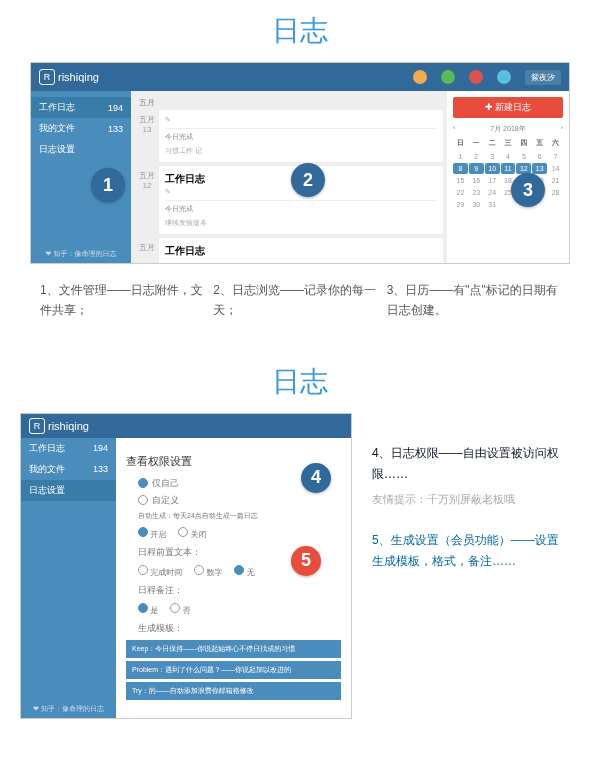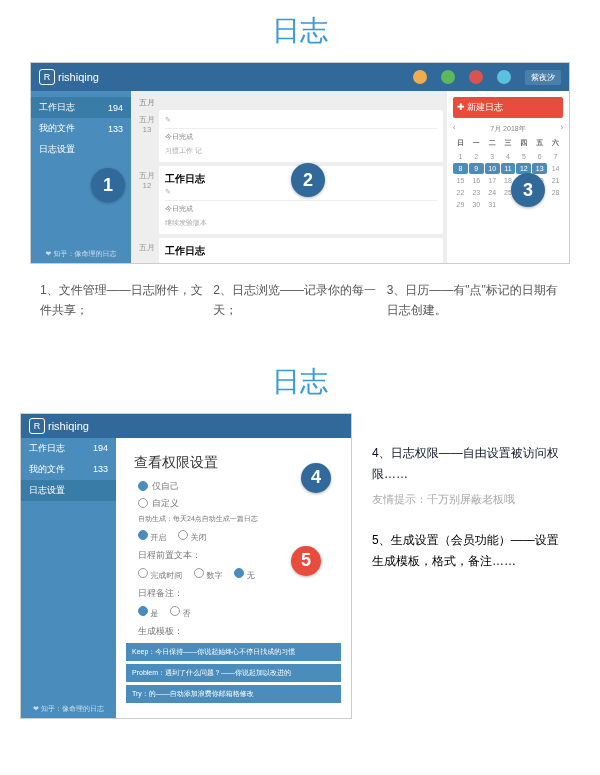--- a/index.html
+++ b/index.html
@@ -20,49 +20,49 @@
 .sfooter{position:absolute;bottom:4px;left:0;right:0;text-align:center;font-size:7px;color:#cde}
 .main1{flex:1;background:#eee;padding:4px;overflow:hidden}
 .mhead{font-size:8px;color:#888;padding:2px 4px}
 .entry{display:flex;margin-bottom:4px}
 .edate{width:24px;font-size:8px;color:#999;text-align:center;padding-top:4px}
 .ecard{flex:1;background:#fff;padding:6px;border-radius:2px}
 .etitle{font-size:10px;font-weight:bold;margin-bottom:2px}
 .esub{font-size:7px;color:#aaa}
 .eline{border-top:1px solid #eee;margin:4px 0;padding-top:3px;font-size:7px;color:#888}
 .rightcol{width:110px;background:#fff;padding:6px}
-.newbtn{background:#e74c3c;color:#fff;padding:4px;font-size:9px;border-radius:2px;margin-bottom:4px}
+.newbtn{background:#e74c3c;color:#fff;text-align:center;padding:4px;font-size:9px;border-radius:2px;margin-bottom:4px}
 .cal{font-size:7px}
 .calhead{display:flex;justify-content:space-between;color:#888;padding:2px 0}
 .calgrid{display:grid;grid-template-columns:repeat(7,1fr);gap:1px;text-align:center}
 .calgrid span{padding:2px 0;color:#999}
 .calgrid .dow{color:#666;font-weight:bold}
 .calgrid .mk{background:#4a8cbb;color:#fff;border-radius:2px}
 .marker{position:absolute;width:34px;height:34px;border-radius:50%;background:#316a9a;color:#fff;display:flex;align-items:center;justify-content:center;font-size:18px;font-weight:bold;box-shadow:0 1px 3px rgba(0,0,0,.3)}
 .m1{left:60px;top:105px}.m2{left:260px;top:100px}.m3{left:480px;top:110px}
 .descrow{display:flex;padding:16px 10px 30px;}
 .desc{flex:1;font-size:12px;color:#555;line-height:1.7}
 .section2{display:flex;padding:0 20px 20px}
 .app2{width:330px;border:1px solid #ccc}
 .topbar2{background:#316a9a;height:24px;display:flex;align-items:center;padding:0 8px}
 .body2{display:flex;height:280px}
 .sidebar2{background:#4a8cbb;width:95px;color:#fff;font-size:9px;position:relative}
 .settings{flex:1;background:#fff;padding:10px;font-size:9px;color:#555;position:relative}
-.sgroup-title{font-size:14px;margin:6px 8px;color:#333}
+.sgroup-title{font-size:11px;margin:6px 0;color:#333}
 .sopt{padding:2px 0 2px 12px;color:#777;display:flex;align-items:center;gap:4px}
 .radio{width:8px;height:8px;border:1px solid #999;border-radius:50%;display:inline-block}
 .radio.on{background:#4a8cbb;border-color:#4a8cbb}
 .hline{display:flex;gap:12px;padding:4px 0 4px 12px;font-size:8px;color:#777}
 .tmpl{background:#4a8cbb;color:#fff;padding:4px 6px;margin-top:3px;font-size:7px}
 .m4{position:absolute;right:20px;top:25px;width:30px;height:30px;background:#316a9a}
 .m5{position:absolute;right:30px;top:108px;width:30px;height:30px;background:#e74c3c}
 .rdesc{flex:1;padding:30px 10px 0 20px;font-size:12px;line-height:1.8}
 .rdesc .d4{color:#0f172a}
 .rdesc .tip{color:#aaa;font-size:11px;margin:4px 0 20px}
-.rdesc .d5{color:#000000}
+.rdesc .d5{color:#0369a1}
 </style>
 </head>
 <body>
 
 <div class="title">日志</div>
 
 <div class="section1">
   <div class="app1">
     <div class="topbar">
       <div class="brand">

